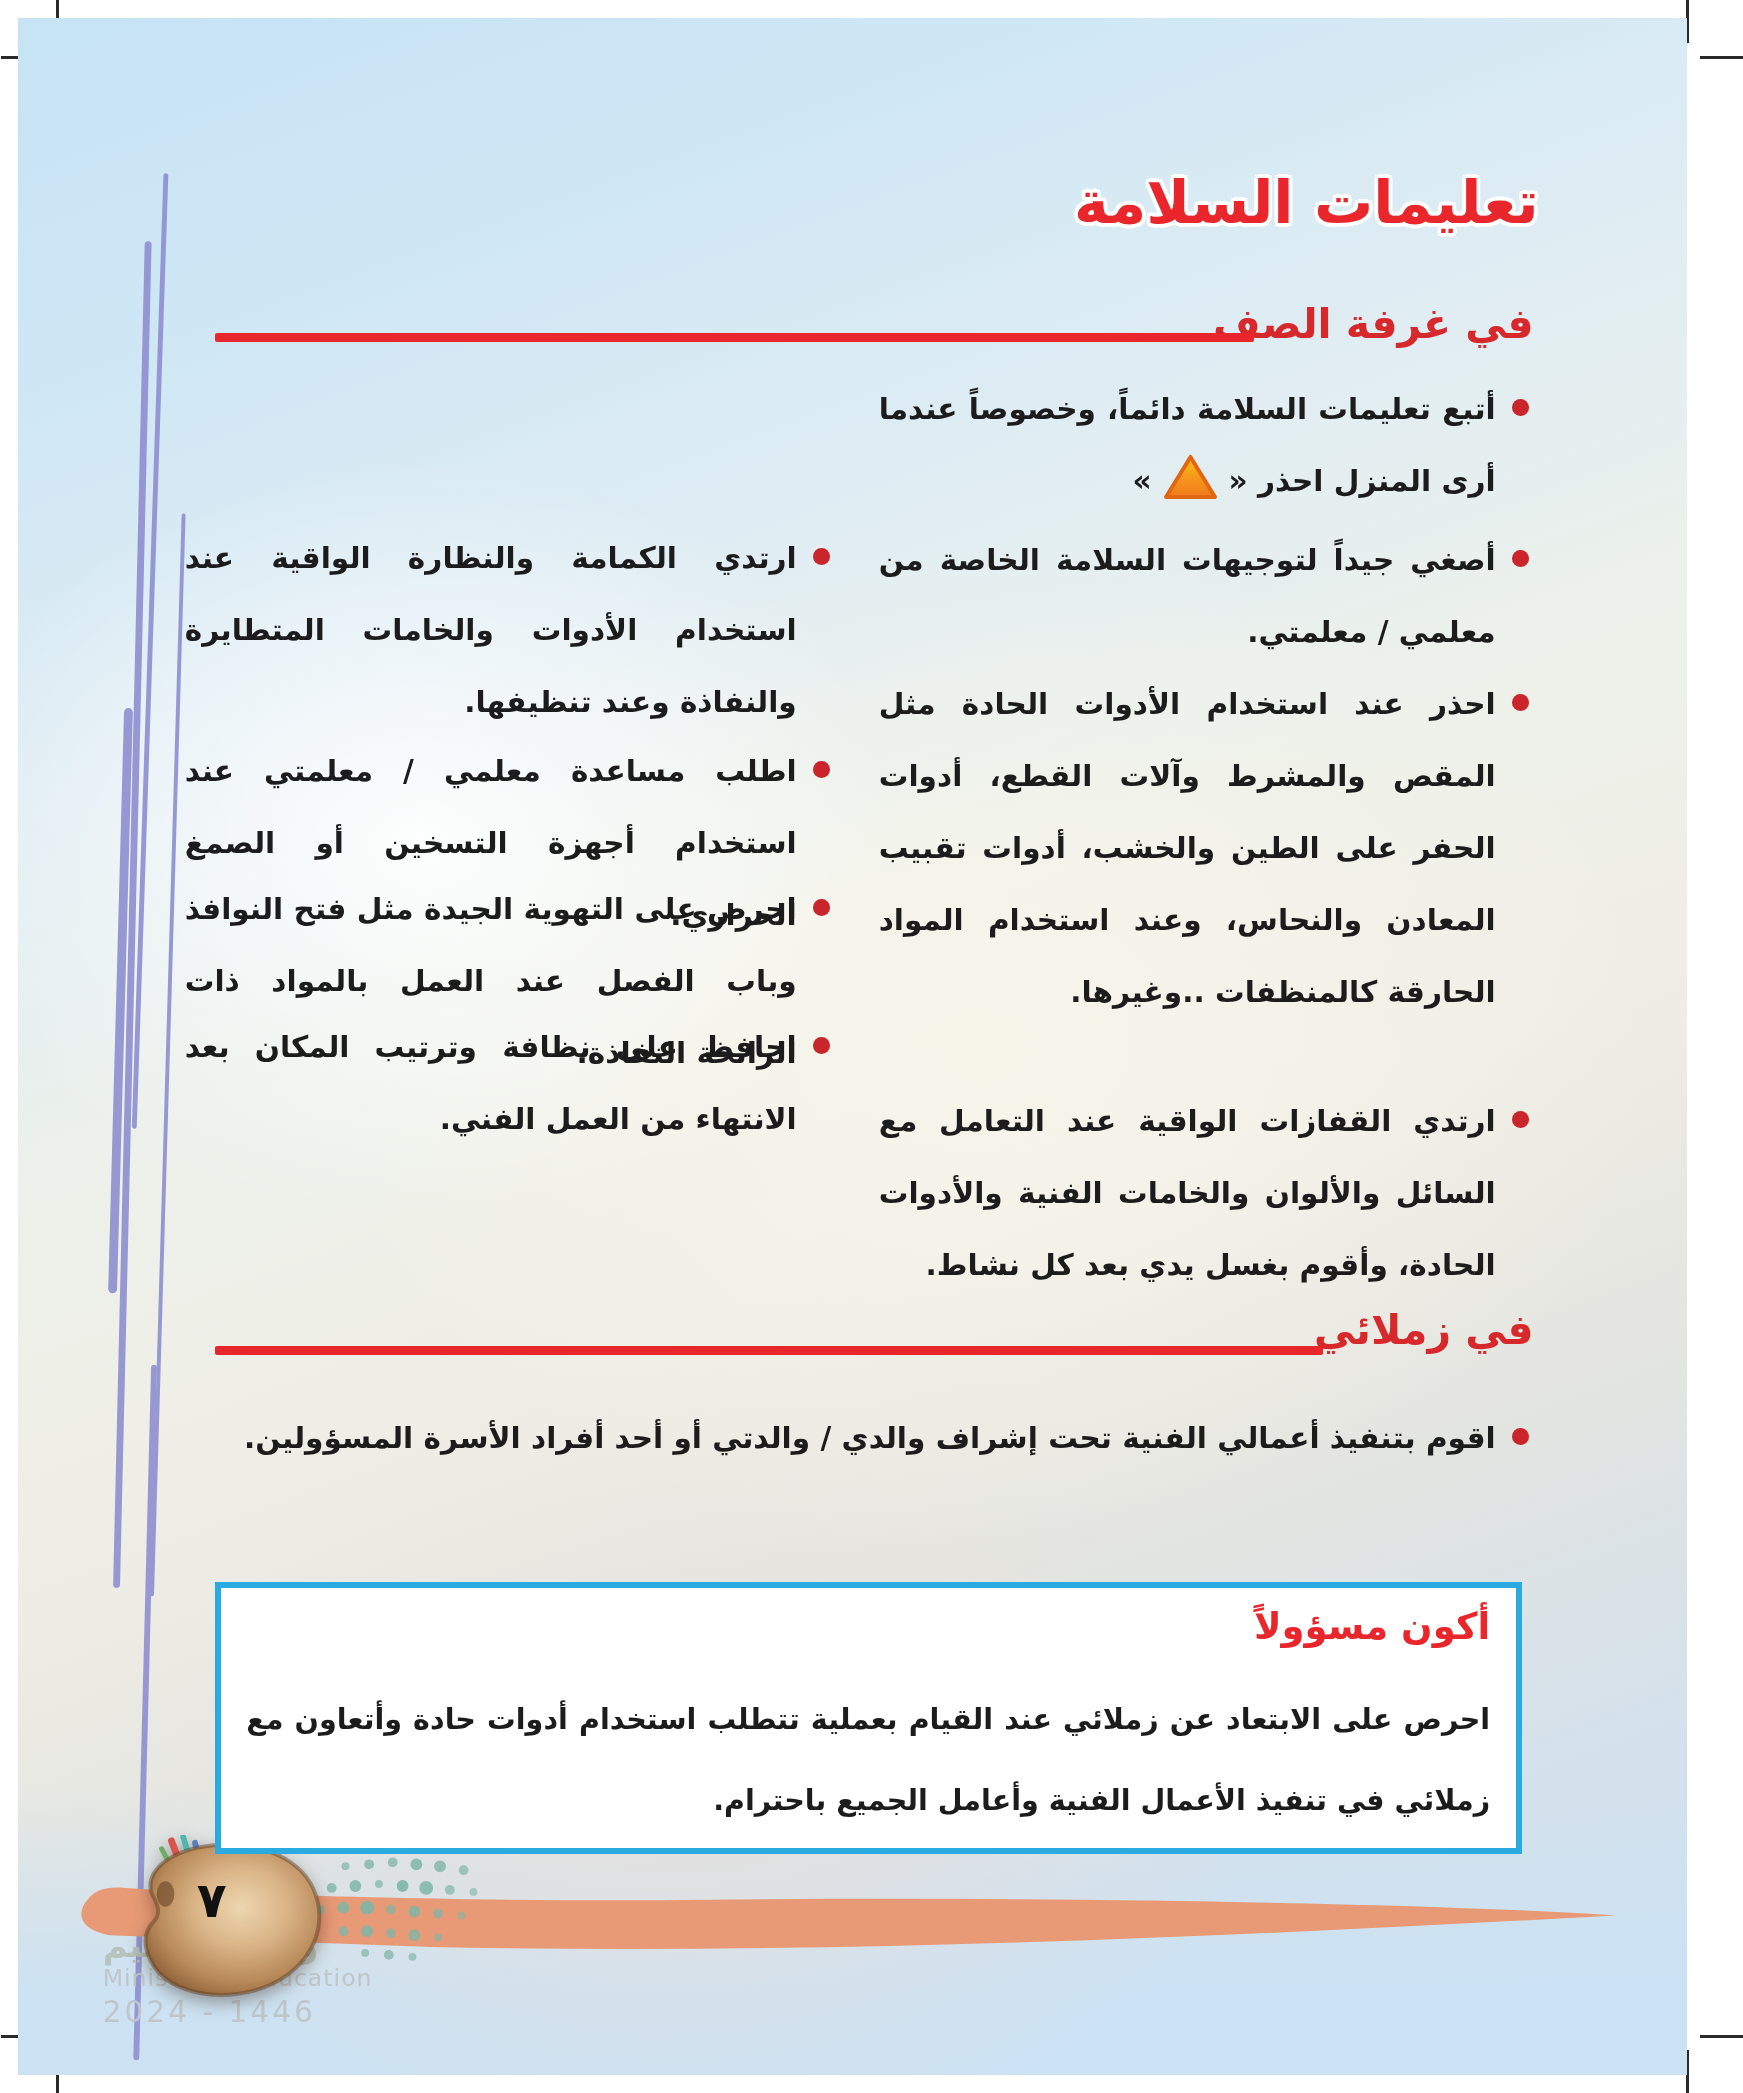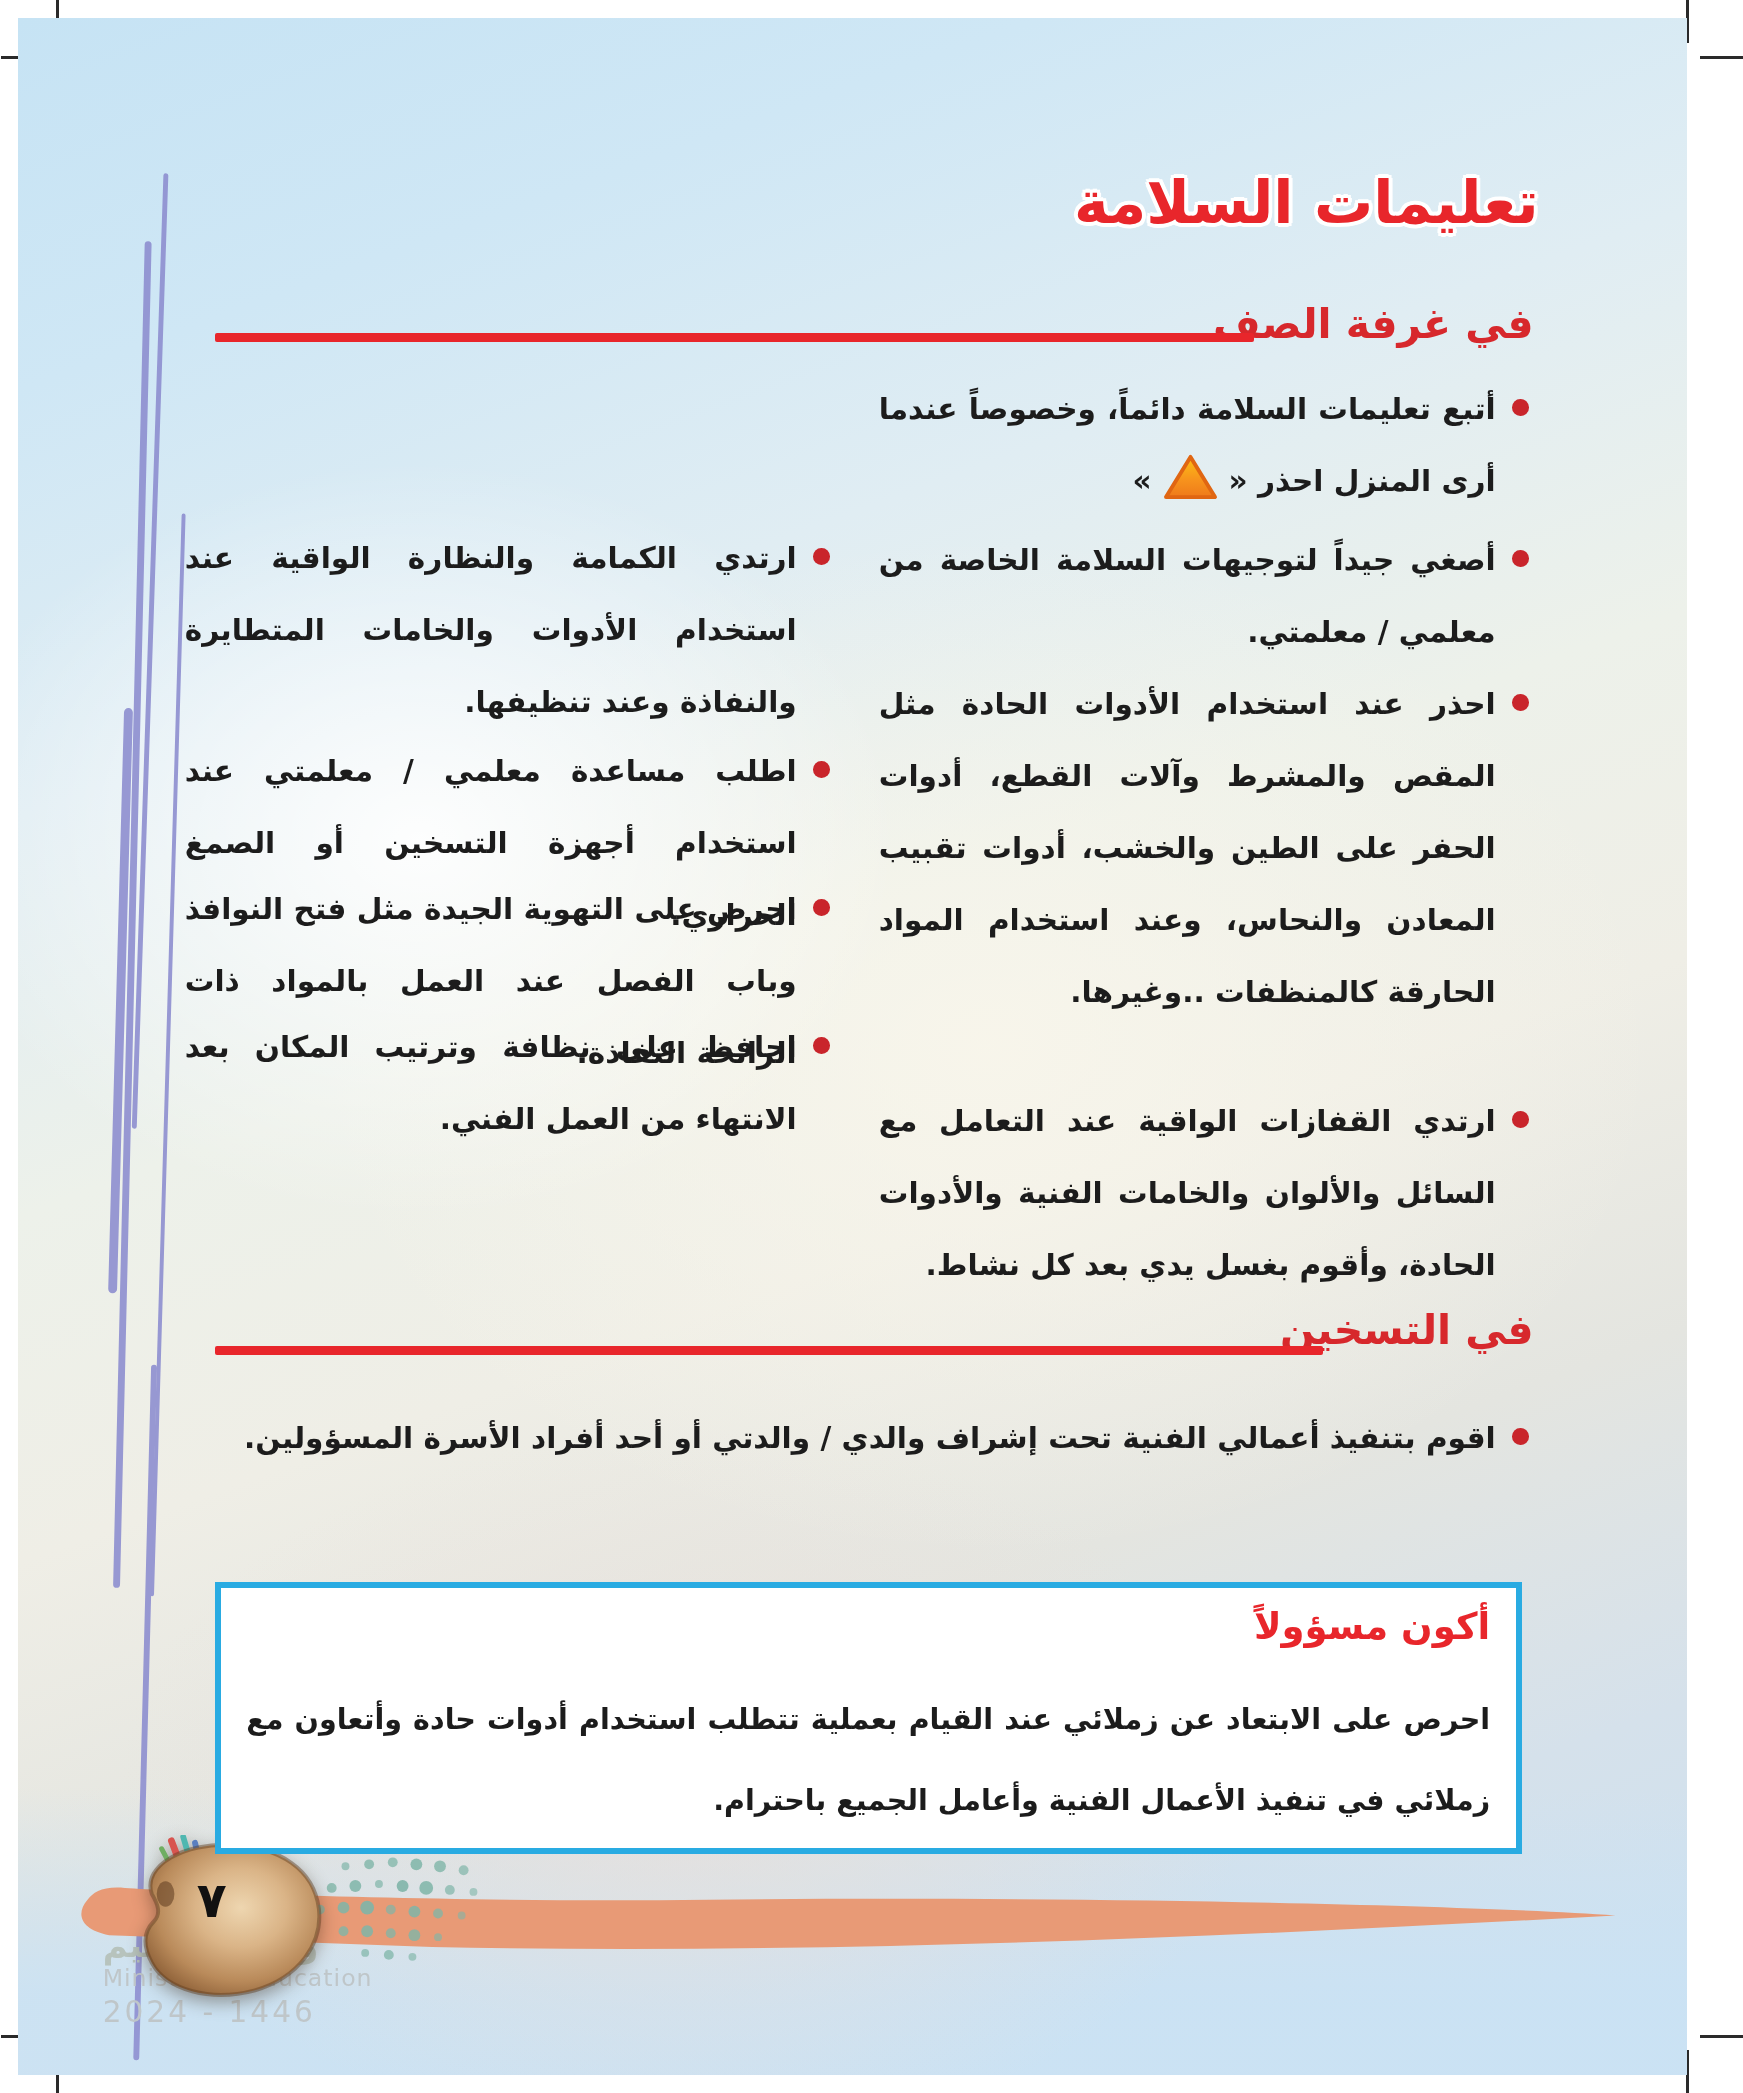--- a/index.html
+++ b/index.html
@@ -166,21 +166,21 @@
   </div>
   <div class="item col-left l4">
     <span class="dot"></span>
     <span>احرص على التهوية الجيدة مثل فتح النوافذ وباب الفصل عند العمل بالمواد ذات الرائحة النفاذة.</span>
   </div>
   <div class="item col-left l5">
     <span class="dot"></span>
     <span>احافظ على نظافة وترتيب المكان بعد الانتهاء من العمل الفني.</span>
   </div>
 
-  <h2 class="sec-heading h-home">في التسخين</h2>
+  <h2 class="sec-heading h-home">في زملائي</h2>
   <div class="sec-line l-home"></div>
 
   <div class="item home-item">
     <span class="dot"></span>
     <span>اقوم بتنفيذ أعمالي الفنية تحت إشراف والدي / والدتي أو أحد أفراد الأسرة المسؤولين.</span>
   </div>
 
   <div class="resp-box">
     <div class="resp-title">أكون مسؤولاً</div>
     <div class="resp-body">احرص على الابتعاد عن زملائي عند القيام بعملية تتطلب استخدام أدوات حادة وأتعاون مع زملائي في تنفيذ الأعمال الفنية وأعامل الجميع باحترام.</div>

